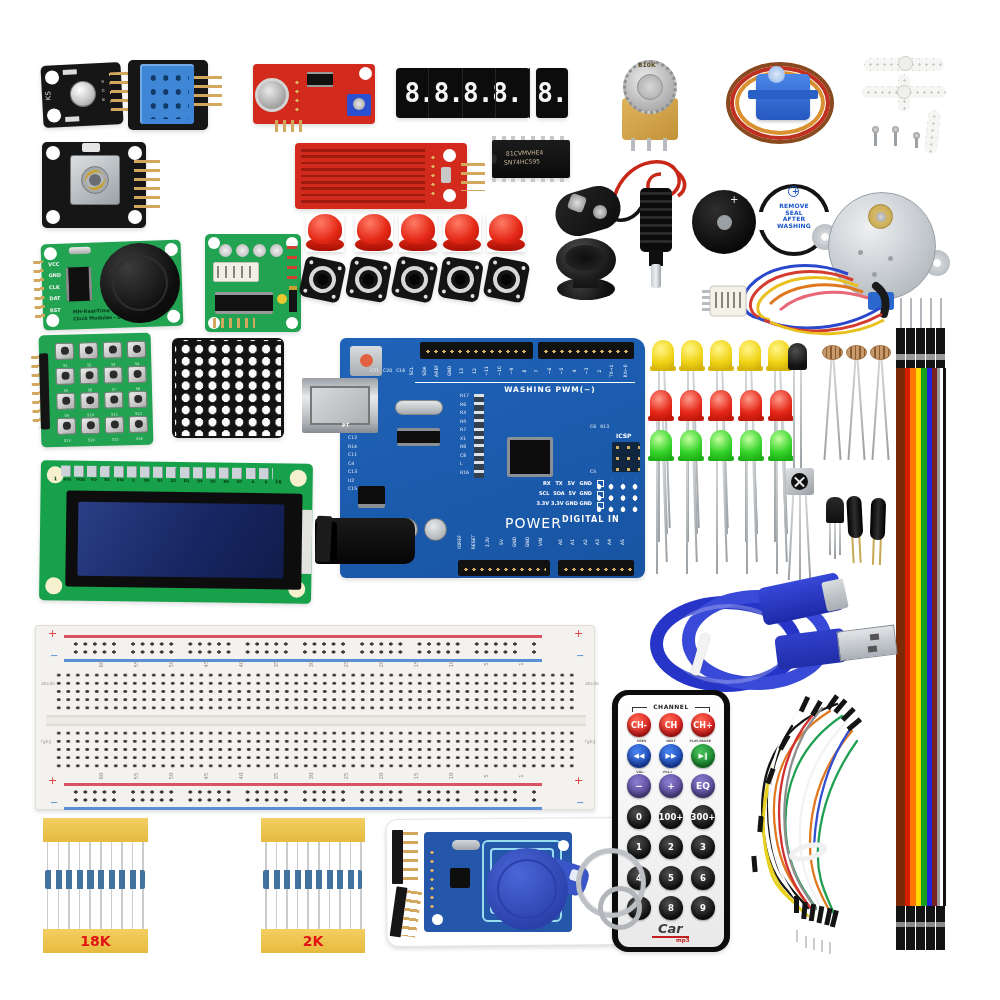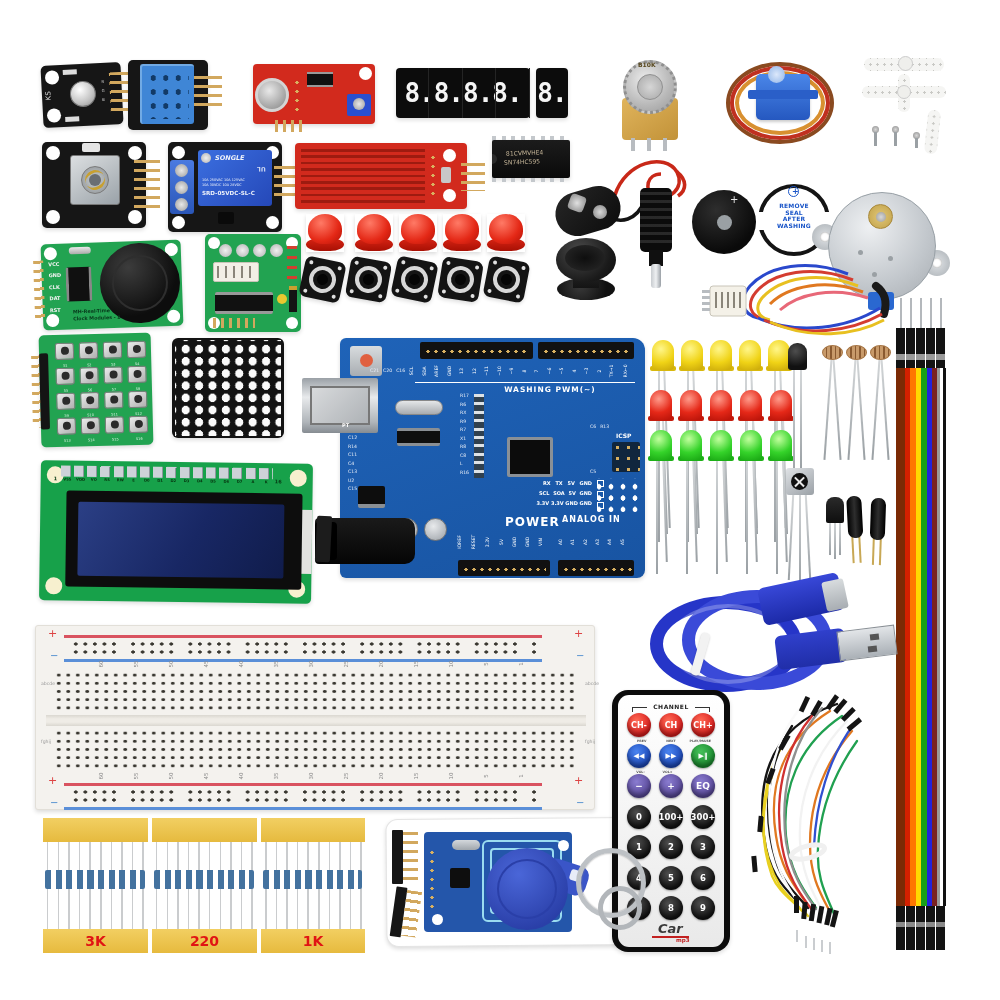--- a/index.html
+++ b/index.html
@@ -161,40 +161,20 @@
     <i class="wh" style="left:86px;top:68px;width:14px;height:14px"></i>
     <i style="left:40px;top:1px;width:18px;height:9px;background:#e4e4e4;border-radius:2px"></i>
     <i style="left:28px;top:13px;width:50px;height:50px;background:linear-gradient(145deg,#dcdfe1,#9aa2a8);border:1px solid #777;border-radius:3px"></i>
     <i style="left:39px;top:24px;width:28px;height:28px;border-radius:50%;background:radial-gradient(#cdd1d3,#8a8f93);border:1px solid #7a7a7a"></i>
     <i style="left:47px;top:32px;width:12px;height:12px;border-radius:50%;background:#6a6e72"></i>
     <i style="left:43px;top:28px;width:20px;height:20px;border-radius:50%;border-top:3px solid #c8a030;transform:rotate(-25deg)"></i>
     <i style="left:43px;top:28px;width:20px;height:20px;border-radius:50%;border-top:3px solid #c8a030;transform:rotate(155deg)"></i>
     <i class="pinsr" style="left:92px;top:18px;width:26px;height:50px"></i>
   </div>
 
-  <div class="a pcbk sh" style="left:168px;top:142px;width:114px;height:90px">
-    <i class="wh" style="left:4px;top:4px;width:13px;height:13px"></i>
-    <i class="wh" style="left:98px;top:4px;width:13px;height:13px"></i>
-    <i class="wh" style="left:4px;top:74px;width:13px;height:13px"></i>
-    <i class="wh" style="left:98px;top:74px;width:13px;height:13px"></i>
-    <i style="left:2px;top:18px;width:24px;height:54px;background:linear-gradient(#4a7ae0,#2a56b8);border-radius:3px"></i>
-    <i style="left:7px;top:22px;width:13px;height:13px;border-radius:50%;background:radial-gradient(#e8e8e8,#9a9a9a)"></i>
-    <i style="left:7px;top:39px;width:13px;height:13px;border-radius:50%;background:radial-gradient(#e8e8e8,#9a9a9a)"></i>
-    <i style="left:7px;top:56px;width:13px;height:13px;border-radius:50%;background:radial-gradient(#e8e8e8,#9a9a9a)"></i>
-    <div class="a" style="left:30px;top:8px;width:74px;height:56px;background:linear-gradient(135deg,#3b6fe0,#2548b8);border-radius:3px;color:#eef2fa">
-      <i style="left:3px;top:3px;width:10px;height:10px;border-radius:50%;background:radial-gradient(#f0f0f0,#b0b0b0)"></i>
-      <span style="position:absolute;left:17px;top:4px;font-size:6.5px;font-weight:bold;font-style:italic">SONGLE</span>
-      <span style="position:absolute;right:6px;top:16px;font-size:6px;font-weight:bold;transform:rotate(180deg);opacity:.85">UL</span>
-      <span style="position:absolute;left:4px;top:28px;font-size:3.4px;white-space:nowrap">10A 250VAC 10A 125VAC</span>
-      <span style="position:absolute;left:4px;top:33px;font-size:3.4px;white-space:nowrap">10A 30VDC 10A 28VDC</span>
-      <span style="position:absolute;left:4px;top:40px;font-size:5.6px;font-weight:bold;white-space:nowrap">SRD-05VDC-SL-C</span>
-    </div>
-    <i style="left:50px;top:70px;width:16px;height:12px;background:#0a0a0a;border-radius:2px"></i>
-    <i class="pinsr" style="left:106px;top:24px;width:22px;height:36px"></i>
-  </div>
 
   <div class="a pcbr sh" style="left:295px;top:143px;width:172px;height:66px">
     <i style="left:6px;top:6px;width:124px;height:54px;background:repeating-linear-gradient(180deg,#9e1b10 0 2.6px,transparent 2.6px 6.4px)"></i>
     <i class="golddots" style="left:134px;top:10px;width:9px;height:46px"></i>
     <i class="wh" style="left:148px;top:6px;width:13px;height:13px"></i>
     <i class="wh" style="left:148px;top:46px;width:13px;height:13px"></i>
     <i style="left:146px;top:24px;width:10px;height:16px;background:#c8c8c8;border-radius:2px"></i>
     <i class="pinsr" style="left:166px;top:20px;width:24px;height:28px"></i>
   </div>
 
@@ -500,22 +480,22 @@
         <span>R13</span>
       </div>
     <span class="ref" style="position:absolute;left:250px;top:130px">C5</span>
     <span style="position:absolute;left:176px;top:142px;width:76px;text-align:right;font-size:5px;font-weight:bold;color:#fff;word-spacing:3px">RX TX 5V GND</span>
     <span style="position:absolute;left:176px;top:152px;width:76px;text-align:right;font-size:5px;font-weight:bold;color:#fff;word-spacing:2px">SCL SOA 5V GND</span>
     <span style="position:absolute;left:176px;top:162px;width:76px;text-align:right;font-size:5px;font-weight:bold;color:#fff">3.3V 3.3V GND GND</span>
     <i style="left:257px;top:140px;width:46px;height:34px;background-image:radial-gradient(circle,#fff 2.4px,transparent 2.6px);background-size:12px 11.4px;background-position:8px 3px"></i>
     <i style="left:257px;top:142px;width:7px;height:7px;border:1.5px solid #fff"></i>
     <i style="left:257px;top:153px;width:7px;height:7px;border:1.5px solid #fff"></i>
     <i style="left:257px;top:164px;width:7px;height:7px;border:1.5px solid #fff"></i>
-    <span style="position:absolute;left:165px;top:177px;font-size:12px;font-weight:bold;color:#fff;letter-spacing:1px">POWER</span>
-    <span style="position:absolute;left:222px;top:177px;font-size:8px;font-weight:bold;color:#fff;letter-spacing:1px">ANALOG IN</span>
+    <span style="position:absolute;left:165px;top:177px;font-size:14px;font-weight:normal;color:#fff;letter-spacing:1px">POWER</span>
+    <span style="position:absolute;left:222px;top:177px;font-size:8px;font-weight:bold;color:#fff;letter-spacing:1px">DIGITAL IN</span>
     <div style="position:absolute;left:118px;top:196px;width:94px;height:16px;display:flex">
         <span class="apin">IOREF</span>
         <span class="apin">RESET</span>
         <span class="apin">3.3V</span>
         <span class="apin">5V</span>
         <span class="apin">GND</span>
         <span class="apin">GND</span>
         <span class="apin">VIN</span>
       </div>
     <div style="position:absolute;left:220px;top:196px;width:74px;height:16px;display:flex">
@@ -778,35 +758,28 @@
     <i style="left:28px;top:181px;width:478px;height:2.5px;background:#5a8fd8"></i>
     <span style="position:absolute;left:14px;top:171px;color:#48c;font-size:10px">−</span>
     <span style="position:absolute;left:540px;top:171px;color:#48c;font-size:10px">−</span>
   </div>
 
   <div class="a" style="left:43px;top:818px;width:105px;height:135px">
     <i style="left:0;top:22px;width:105px;height:92px;background:repeating-linear-gradient(90deg,#caccce 0 1.5px,transparent 1.5px 10.6px);margin-left:4px;width:98px"></i>
     <i style="left:2px;top:52px;width:100px;height:19px;background:repeating-linear-gradient(90deg,#43729f 0 6.2px,transparent 6.2px 10.6px);border-radius:2px"></i>
     <i style="left:0;top:0;width:105px;height:24px;background:linear-gradient(#f2cf62,#e6ba3e)"></i>
     <i style="left:0;top:111px;width:105px;height:24px;background:linear-gradient(#f2cf62,#e6ba3e)"></i>
-    <span style="position:absolute;left:0;top:115px;width:105px;text-align:center;font-size:14px;font-weight:bold;color:#e01414">3K</span>
-  </div>
-  <div class="a" style="left:152px;top:818px;width:105px;height:135px">
-    <i style="left:4px;top:22px;width:98px;height:92px;background:repeating-linear-gradient(90deg,#caccce 0 1.5px,transparent 1.5px 10.6px)"></i>
-    <i style="left:2px;top:52px;width:100px;height:19px;background:repeating-linear-gradient(90deg,#43729f 0 6.2px,transparent 6.2px 10.6px);border-radius:2px"></i>
-    <i style="left:0;top:0;width:105px;height:24px;background:linear-gradient(#f2cf62,#e6ba3e)"></i>
-    <i style="left:0;top:111px;width:105px;height:24px;background:linear-gradient(#f2cf62,#e6ba3e)"></i>
-    <span style="position:absolute;left:0;top:115px;width:105px;text-align:center;font-size:14px;font-weight:bold;color:#e01414">220</span>
+    <span style="position:absolute;left:0;top:115px;width:105px;text-align:center;font-size:14px;font-weight:bold;color:#e01414">18K</span>
   </div>
   <div class="a" style="left:261px;top:818px;width:104px;height:135px">
     <i style="left:4px;top:22px;width:97px;height:92px;background:repeating-linear-gradient(90deg,#caccce 0 1.5px,transparent 1.5px 10.6px)"></i>
     <i style="left:2px;top:52px;width:99px;height:19px;background:repeating-linear-gradient(90deg,#43729f 0 6.2px,transparent 6.2px 10.6px);border-radius:2px"></i>
     <i style="left:0;top:0;width:104px;height:24px;background:linear-gradient(#f2cf62,#e6ba3e)"></i>
     <i style="left:0;top:111px;width:104px;height:24px;background:linear-gradient(#f2cf62,#e6ba3e)"></i>
-    <span style="position:absolute;left:0;top:115px;width:104px;text-align:center;font-size:14px;font-weight:bold;color:#e01414">1K</span>
+    <span style="position:absolute;left:0;top:115px;width:104px;text-align:center;font-size:14px;font-weight:bold;color:#e01414">2K</span>
   </div>
 
   <div class="a sh" style="left:386px;top:818px;width:258px;height:128px;background:#fff;border:1px solid #e4e4e4;border-radius:12px;transform:rotate(-0.5deg)"></div>
   <div class="a" style="left:392px;top:830px;width:26px;height:54px">
     <i style="left:0;top:0;width:11px;height:54px;background:#161616;border-radius:1px"></i>
     <i class="pinsr" style="left:11px;top:2px;width:15px;height:50px"></i>
   </div>
   <div class="a" style="left:393px;top:888px;width:26px;height:50px;transform:rotate(8deg)">
     <i style="left:0;top:0;width:11px;height:50px;background:#161616;border-radius:1px"></i>
     <i class="pinsr" style="left:11px;top:2px;width:15px;height:46px"></i>

